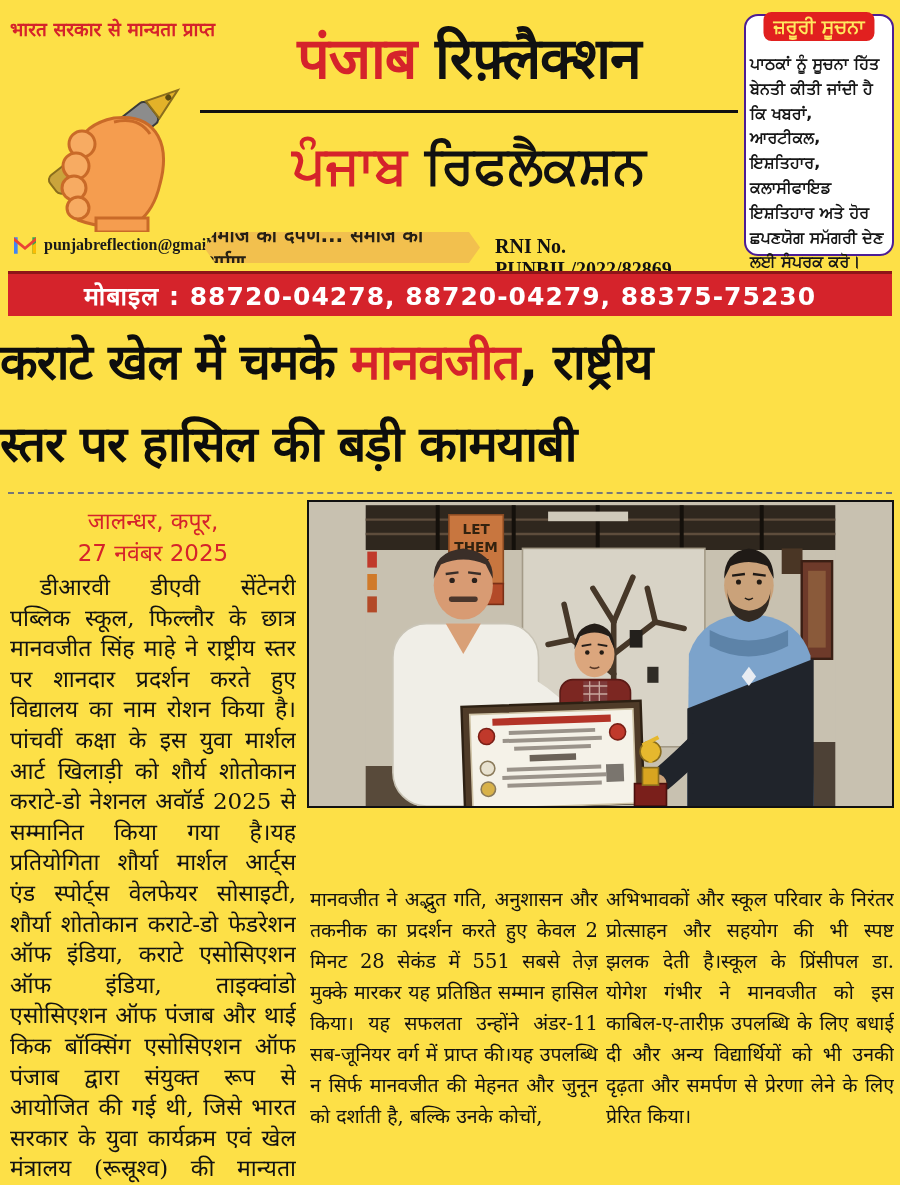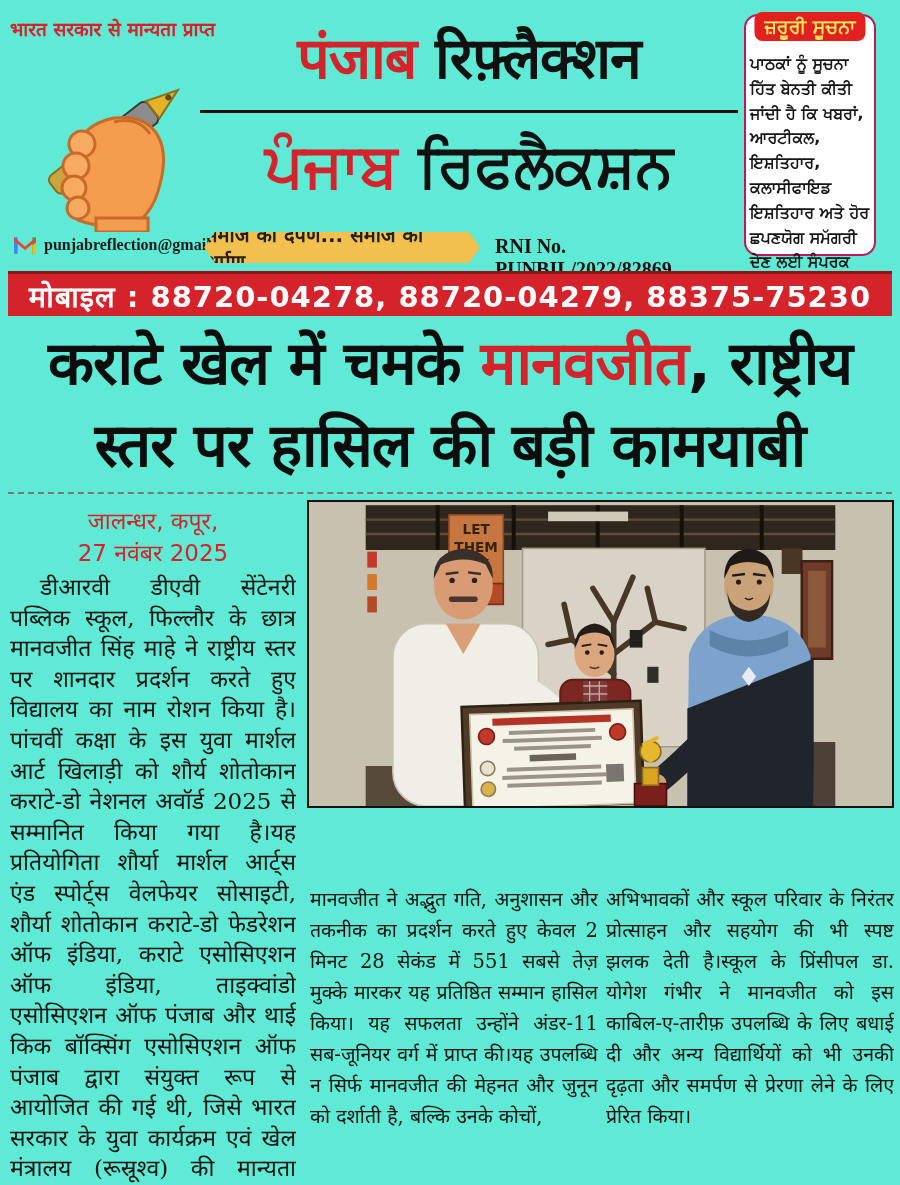--- a/index.html
+++ b/index.html
@@ -1,74 +1,74 @@
 <!DOCTYPE html>
 <html><head>
 <meta charset="utf-8">
 <style>
   html,body{margin:0;padding:0;background:#e8e8e8;}
   #paper{
     position:relative;width:900px;height:1185px;margin:0 auto;
-    background:#5eead4;overflow:hidden;
+    background:#fde047;overflow:hidden;
     font-family:"DejaVu Sans","Liberation Sans",sans-serif;
   }
   
   .accred{
     position:absolute;left:10px;top:16px;width:220px;
     color:#d5232b;font-weight:bold;font-size:19px;
   }
   .logo-wrap{position:absolute;left:18px;top:52px;width:190px;height:180px;}
   .email-row{position:absolute;left:14px;top:236px;width:230px;display:flex;align-items:center;gap:8px;}
   .email-row .gm{width:22px;height:17px;flex:0 0 auto;}
   .email-text{font-family:"Liberation Serif",serif;font-weight:bold;font-size:16px;color:#1a1a1a;}
 
   .masthead{position:absolute;left:200px;top:8px;width:538px;text-align:center;}
   .mast-line1{font-size:57px;font-weight:900;letter-spacing:-1px;line-height:100px;white-space:nowrap;text-align:center;}
   .mast-rule{height:3px;background:#111;margin:2px 0 0 0;}
-  .mast-line2{font-size:60px;font-weight:900;line-height:104px;white-space:nowrap;}
+  .mast-line2{font-size:52px;font-weight:900;line-height:104px;white-space:nowrap;}
   .red{color:#d5232b;} .blk{color:#111;}
 
   .tagline{
     position:absolute;left:204px;top:232px;width:276px;height:31px;
     background:#f2c04e;color:#262014;font-weight:bold;font-size:20px;
     display:flex;align-items:center;justify-content:center;
     clip-path:polygon(4% 0,96% 0,100% 50%,96% 100%,4% 100%,0 50%);
   }
   .rni{
     position:absolute;left:495px;top:235px;width:250px;
     font-family:"Liberation Serif",serif;font-weight:bold;font-size:20px;color:#111;
   }
 
   .notice{
-    position:absolute;left:744px;top:14px;width:132px;height:242px;
-    border:2px solid #be185d;border-radius:14px;background:#fff;
+    position:absolute;left:744px;top:14px;width:150px;height:242px;
+    border:2px solid #4c1d95;border-radius:14px;background:#fff;
     box-sizing:border-box;
   }
   .notice-tab{
     position:absolute;left:50%;top:-4px;transform:translateX(-50%);
     background:#e1201f;color:#ffe95e;font-weight:bold;font-size:19px;
     padding:3px 10px;border-radius:8px;white-space:nowrap;
   }
   .notice-body{
     position:absolute;left:4px;right:4px;top:36px;
     text-align:left;font-weight:bold;font-size:16px;line-height:1.55;color:#161616;
   }
 
   
   .mobile-bar{
     position:absolute;left:8px;top:271px;width:884px;height:42px;
     background:#d5232b;border-top:3px solid #8e1418;
-    color:#fff;font-weight:bold;font-size:29px;
+    color:#fff;font-weight:bold;font-size:25px;
     display:flex;align-items:center;justify-content:center;letter-spacing:1px;
   }
 
   
   .headline{
-    position:absolute;left:0;top:322px;width:900px;text-align:center;
-    font-weight:900;font-size:60px;line-height:82px;color:#0d0d0d;letter-spacing:-1px;
+    position:absolute;left:0;top:322px;width:900px;
+    font-weight:900;font-size:49px;line-height:82px;color:#0d0d0d;letter-spacing:-1px;
   }
 
   .fold-line{
     position:absolute;left:8px;top:492px;width:884px;height:0;
     border-top:2px dashed #777;
   }
 
   
   .dateline{
     position:absolute;left:10px;top:505px;width:286px;text-align:center;

